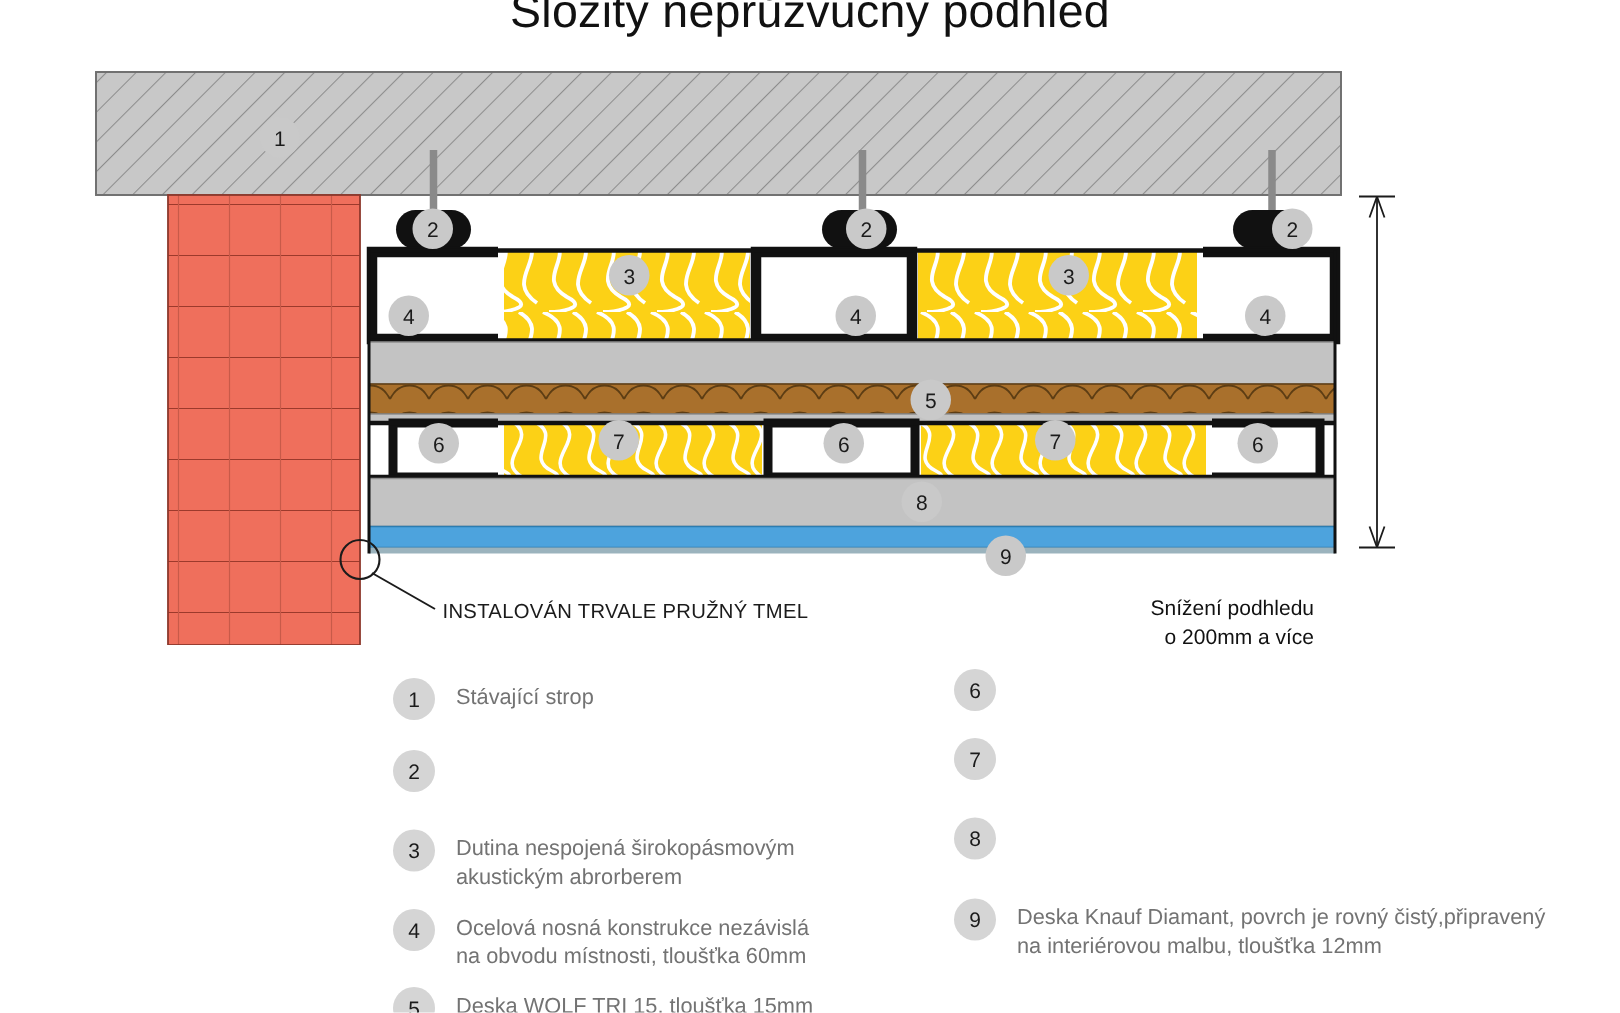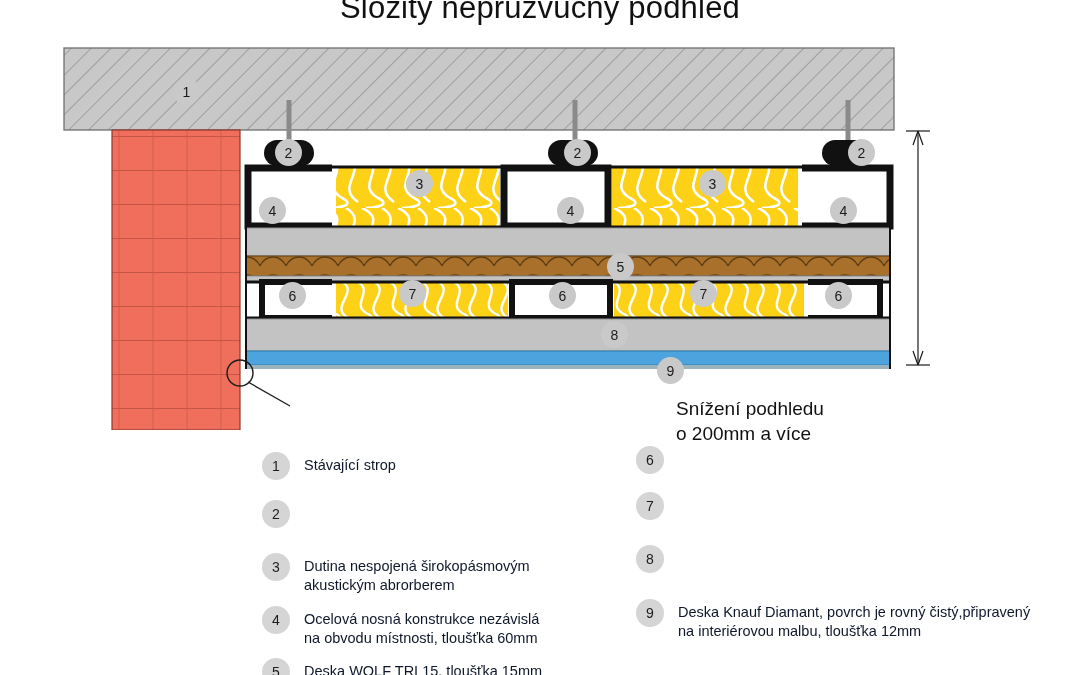--- a/index.html
+++ b/index.html
@@ -43,22 +43,22 @@
     position:absolute;
     font-size:13.5px;
     letter-spacing:0.2px;
     color:#1b1b1b;
     white-space:nowrap;
   }
   .note-right{
     position:absolute;
     right:60px;
     top:396px;
-    text-align:left;
-    font-size:19px;
+    text-align:right;
+    font-size:14px;
     line-height:1.33;
     color:#111;
     width:200px;
   }
 
   
   .legend{position:absolute;left:0;top:442px;width:1080px;height:240px;}
   .legend-col{position:absolute;top:0;}
   .legend-col.left{left:262px;width:380px;}
   .legend-col.right{left:636px;width:420px;}
@@ -68,21 +68,21 @@
     width:28px;height:28px;border-radius:50%;
     background:#d5d5d5;
     color:#1b1b1b;
     font-size:14px;
     display:flex;align-items:center;justify-content:center;
     margin-right:14px;
   }
   .legend-label{
     font-size:14.5px;
     line-height:1.32;
-    color:#0f172a;
+    color:#737373;
     padding-top:4px;
     white-space:pre-line;
   }
 </style>
 </head>
 <body>
 
 <div class="stage">
 
   <div class="title">Složitý neprůzvučný podhled</div>
@@ -190,20 +190,21 @@
       <div class="bub" style="left: 607px; top: 253px;">5</div>
       <div class="bub" style="left: 279px; top: 282px;">6</div>
       <div class="bub" style="left: 549px; top: 282px;">6</div>
       <div class="bub" style="left: 825px; top: 282px;">6</div>
       <div class="bub" style="left: 399px; top: 280px;">7</div>
       <div class="bub" style="left: 690px; top: 280px;">7</div>
       <div class="bub" style="left: 601px; top: 321px;">8</div>
       <div class="bub" style="left: 657px; top: 357px;">9</div>
     </div>
 
+  <div class="callout-text" style="left:295px;top:400px;">INSTALOVÁN TRVALE PRUŽNÝ TMEL</div>
 
   <div class="note-right">
     <div>Snížení podhledu</div>
     <div>o 200mm a více</div>
   </div>
 
   <div class="legend">
     <div class="legend-col left" id="legend-left">
         <div class="legend-item" style="top: 10px;">
           <div class="legend-num">1</div>

